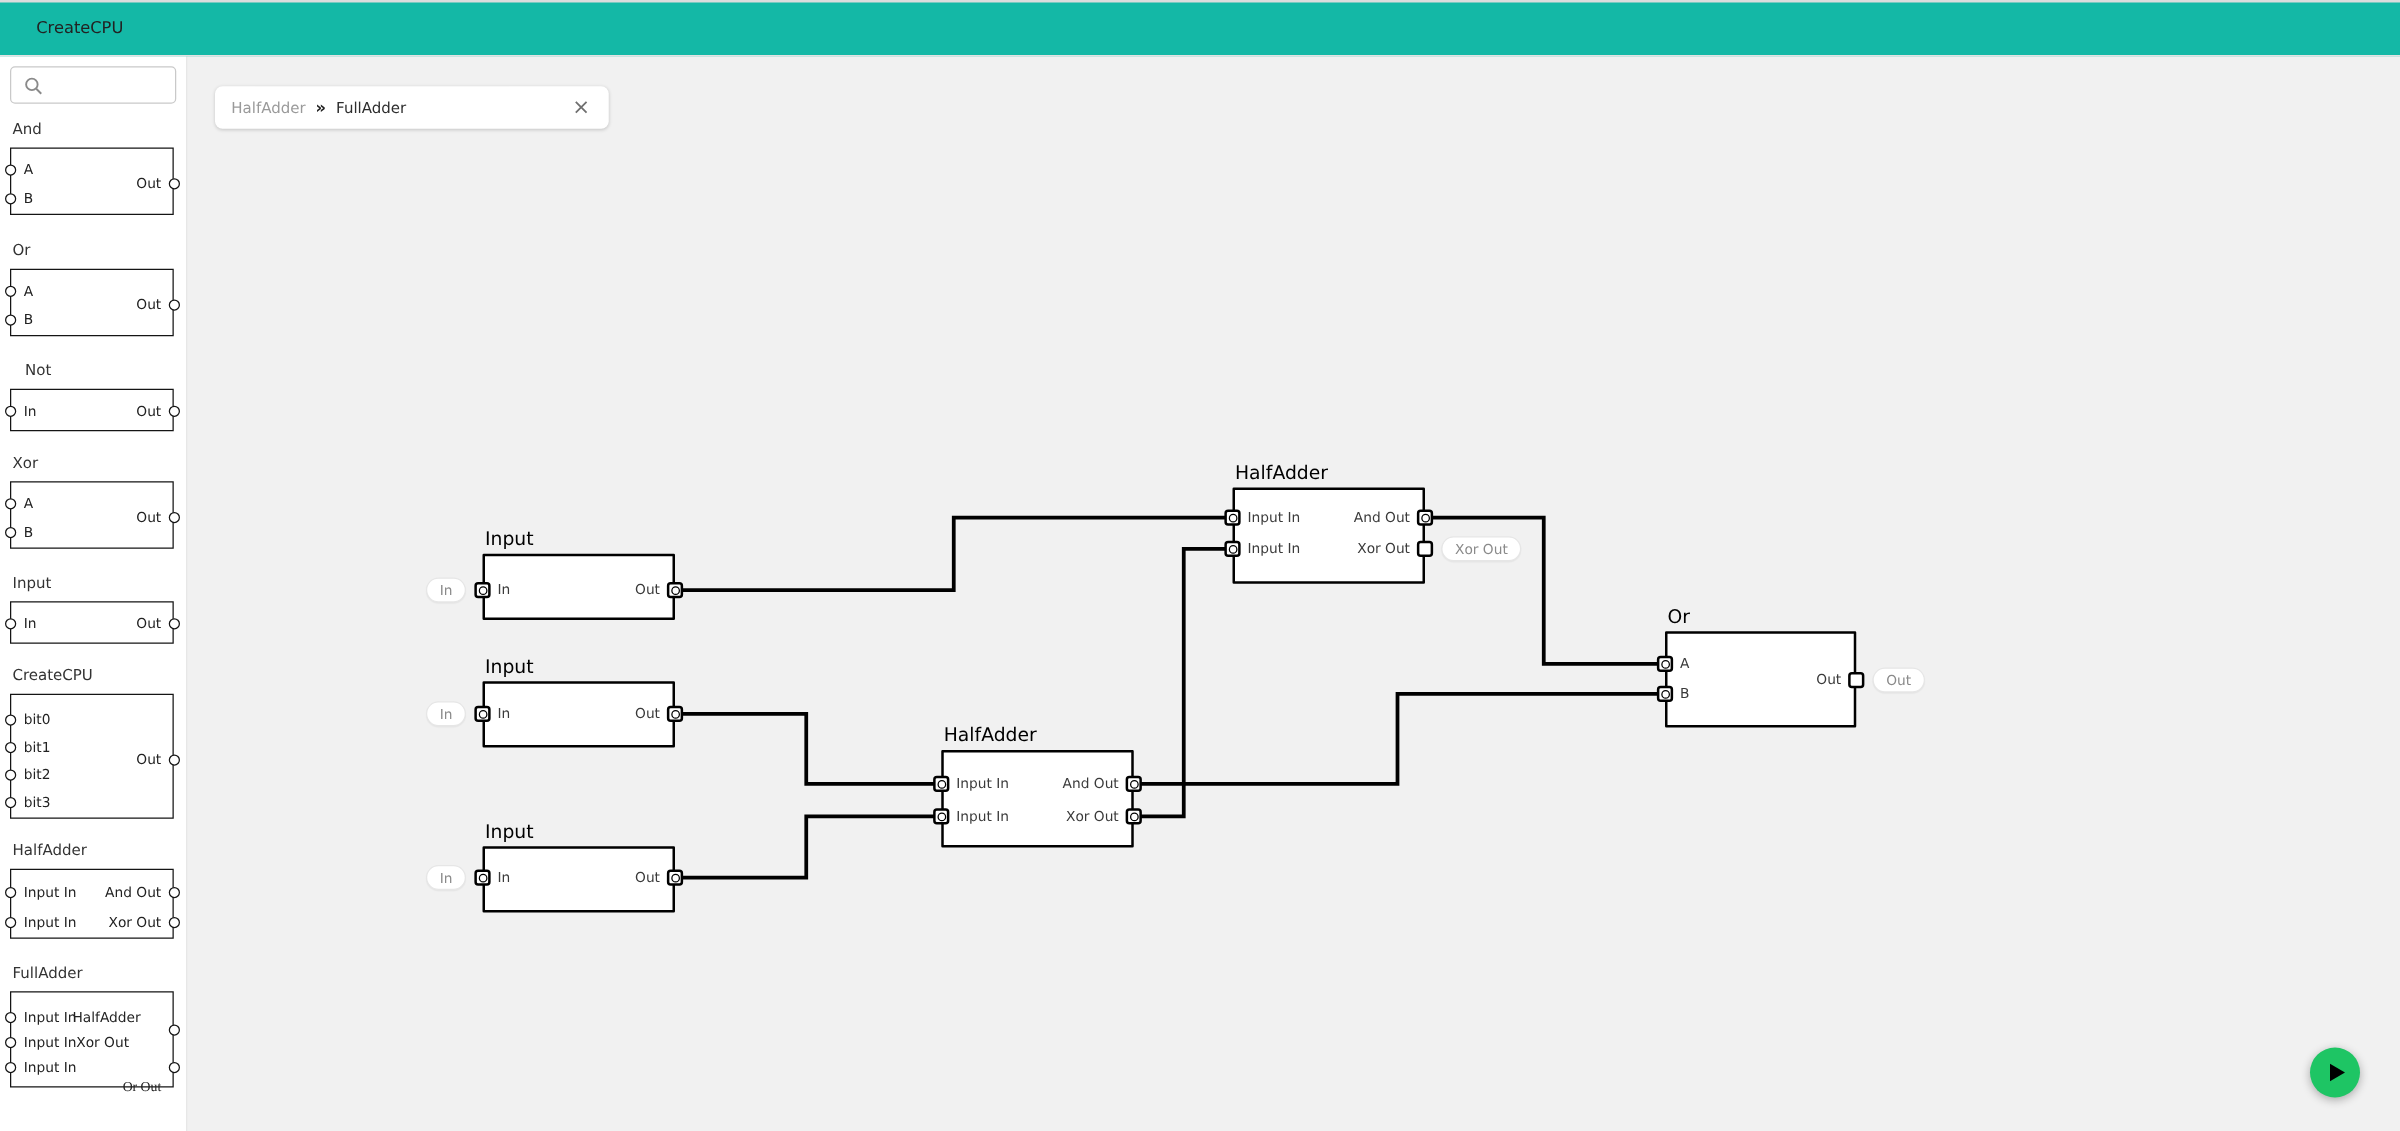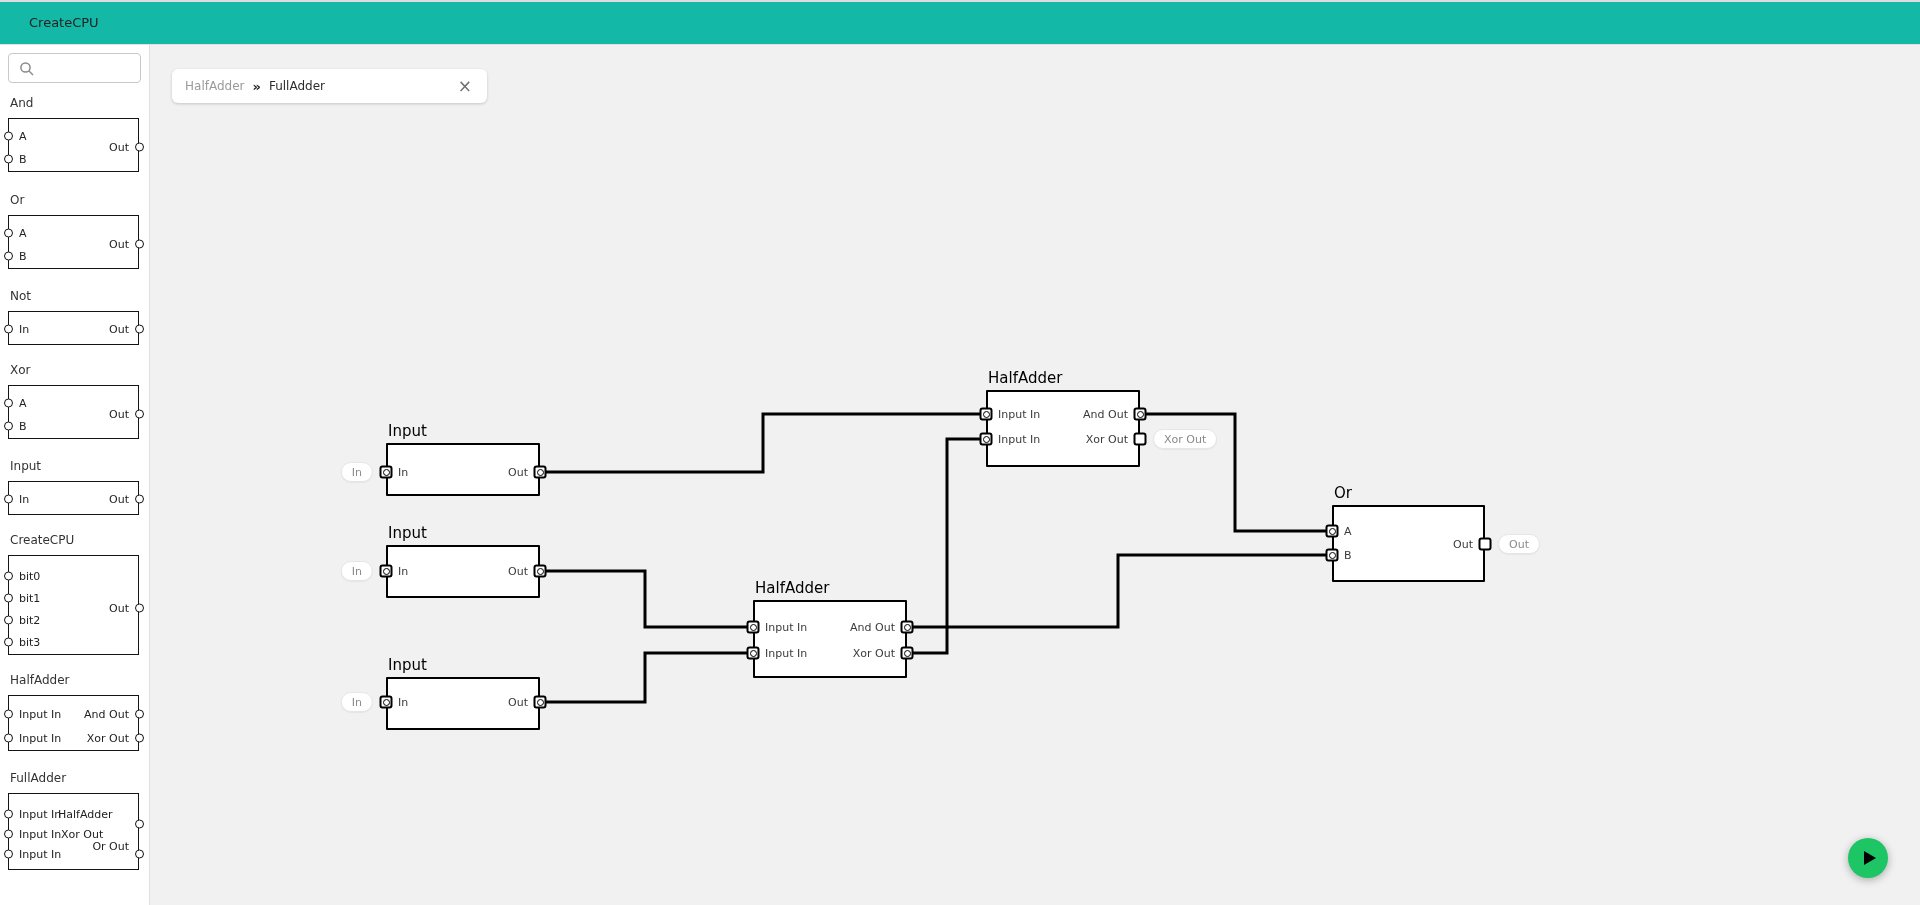--- a/index.html
+++ b/index.html
@@ -200,21 +200,21 @@
       </div>
       <div class="side-label" style="top: 148px;">Or</div>
       <div class="sbox" style="top: 170px; height: 54px;">
         <div class="sport pin" style="top: 17px;"></div>
         <div class="slab in" style="top: 17px;">A</div>
         <div class="sport pin" style="top: 40px;"></div>
         <div class="slab in" style="top: 40px;">B</div>
         <div class="sport pout" style="top: 28px;"></div>
         <div class="slab out" style="top: 28px;">Out</div>
       </div>
-      <div class="side-label" style="top: 244px;">Not</div>
+      <div class="side-label" style="top: 244px; margin-left: 10px;">Not</div>
       <div class="sbox" style="top: 266px; height: 34px;">
         <div class="sport pin" style="top: 17px;"></div>
         <div class="slab in" style="top: 17px;">In</div>
         <div class="sport pout" style="top: 17px;"></div>
         <div class="slab out" style="top: 17px;">Out</div>
       </div>
       <div class="side-label" style="top: 318px;">Xor</div>
       <div class="sbox" style="top: 340px; height: 54px;">
         <div class="sport pin" style="top: 17px;"></div>
         <div class="slab in" style="top: 17px;">A</div>
@@ -259,21 +259,21 @@
         <div class="sport pin" style="top: 20px;"></div>
         <div class="slab in" style="top: 20px;">Input In</div>
         <div class="sport pin" style="top: 40px;"></div>
         <div class="slab in" style="top: 40px;">Input In</div>
         <div class="sport pin" style="top: 60px;"></div>
         <div class="slab in" style="top: 60px;">Input In</div>
         <div class="slab" style="top: 20px; left: 49px;">HalfAdder</div>
         <div class="slab" style="top: 40px; left: 52px;">Xor Out</div>
         <div class="sport pout" style="top: 30px;"></div>
         <div class="sport pout" style="top: 60px;"></div>
-        <div class="slab out" style="top: 52px;">Or Out</div>
+        <div class="slab out" style="top: 76px; font-family: Liberation Serif, serif;">Or Out</div>
       </div>
     </div>
 </div>
 
 <div class="tab-card">
   <span class="tab-root">HalfAdder</span>
   <span class="tab-sep">»</span>
   <span class="tab-cur">FullAdder</span>
   <span class="tab-close">×</span>
 </div>

